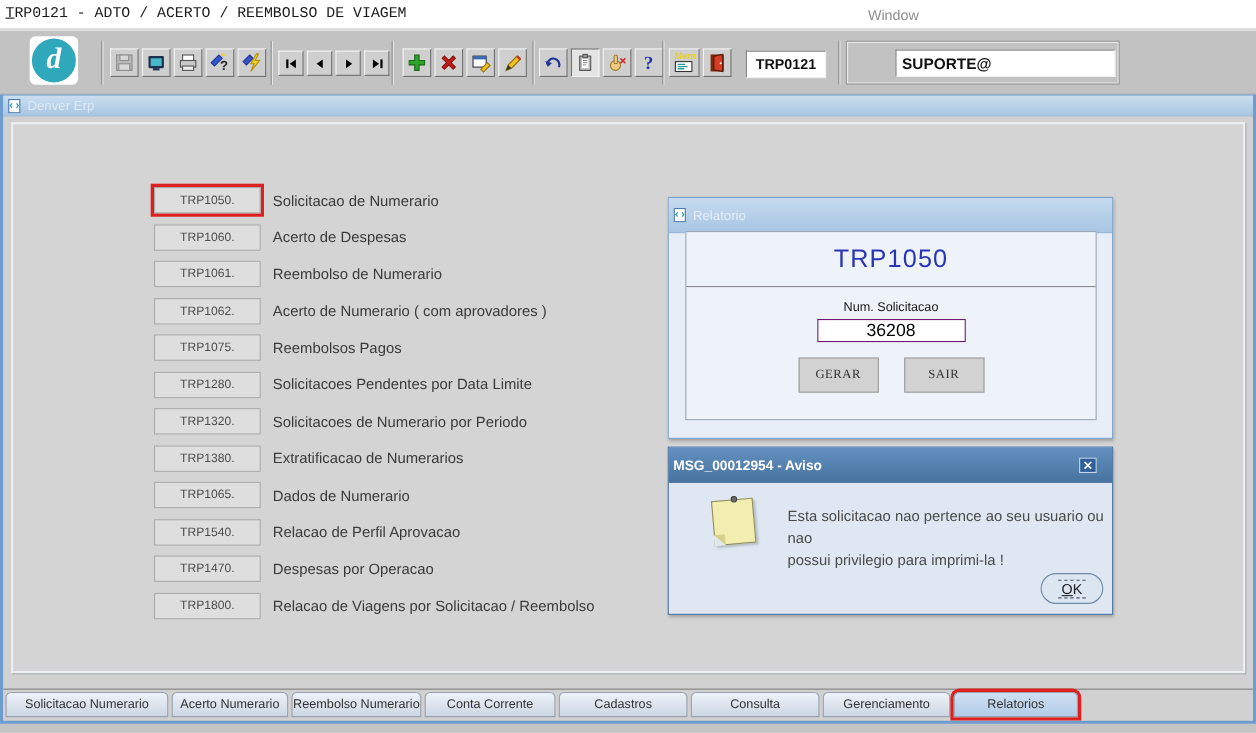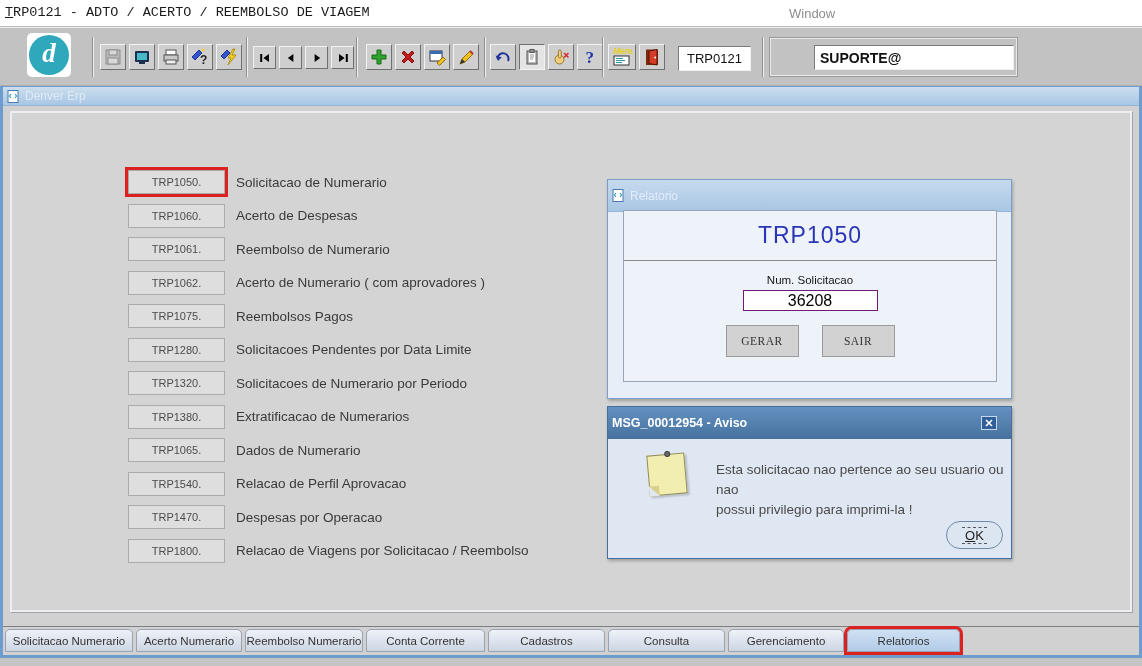--- a/index.html
+++ b/index.html
@@ -15,33 +15,33 @@
   
   .toolbar{position:absolute;top:27px;left:0;width:1142px;height:59px;background:#c2c2c2;border-top:1px solid #ededed;border-bottom:1px solid #aeaeae}
   .logo{position:absolute;left:27px;top:5px;width:44px;height:44px;background:#fff;border-radius:5px;display:flex;align-items:center;justify-content:center}
   .logo-circle{width:40px;height:40px;border-radius:50%;background:#2fa8bc;color:#fff;font-weight:bold;font-size:27px;display:flex;align-items:center;justify-content:center;font-family:"Liberation Serif",serif;font-style:italic;padding-bottom:3px}
   .sep{position:absolute;top:9px;height:40px;width:0;border-left:1px solid #8f8f8f;border-right:1px solid #efefef}
   .g{position:absolute;display:flex;gap:3px}
   .tb-btn{width:26px;height:26px;background:#cfcfcf;border:1px solid;border-color:#f2f2f2 #707070 #707070 #f2f2f2;display:flex;align-items:center;justify-content:center;cursor:pointer;padding:0}
   .tb-btn.small{width:23px;height:23px}
   .tb-btn.pressed{border-color:#707070 #f2f2f2 #f2f2f2 #707070;background:#e4e4e4}
   .tb-btn svg{display:block}
-  .code-field{position:absolute;left:678px;top:18px;width:73px;height:25px;border:1px solid;border-color:#7a7a7a #f0f0f0 #f0f0f0 #7a7a7a;background:#fff;text-align:center;font-weight:normal;font-size:13px;font-family:"Liberation Sans",sans-serif;color:#111}
+  .code-field{position:absolute;left:678px;top:18px;width:73px;height:25px;border:1px solid;border-color:#7a7a7a #f0f0f0 #f0f0f0 #7a7a7a;background:#fff;text-align:center;font-weight:bold;font-size:13px;font-family:"Liberation Sans",sans-serif;color:#111}
   .user-box{position:absolute;left:769px;top:9px;width:249px;height:40px;border:1px solid #9a9a9a;box-shadow:inset 0 0 0 1px #e9e9e9}
   .user-field{position:absolute;left:44px;top:7px;width:200px;height:25px;background:#fff;border:1px solid;border-color:#7a7a7a #f0f0f0 #f0f0f0 #7a7a7a;font-weight:bold;font-size:14px;padding-left:5px;font-family:"Liberation Sans",sans-serif;color:#111}
 
   
   .mdi{position:absolute;top:86px;left:0;width:1142px;height:572px;border:3px solid #6e9ccf;border-top:1px solid #6e9ccf;background:#d1d1d1}
   .mdi-title{height:19px;background:linear-gradient(#cbdeee,#a8c6e4);display:flex;align-items:center;gap:5px;padding-left:4px;border-bottom:1px solid #93b5da}
   .mdi-title-text{color:#dde9f6;font-size:12px}
   .mdi-content{position:relative;width:100%;height:549px;background:#d1d1d1}
   .panel{position:absolute;left:7px;top:5px;width:1122px;height:501px;background:#d4d4d4;border:2px solid #ebeef2;box-shadow:1px 1px 0 #a4a4a4}
 
   
-  .report-list{position:absolute;left:125px;top:64px}
+  .report-list{position:absolute;left:137px;top:64px}
   .r-row{height:24px;margin-bottom:9.5px;display:flex;align-items:center}
   .code-btn{width:97px;height:24px;background:#dedede;border:1px solid #ababab;font-size:11px;color:#4c4c4c;font-family:"Liberation Sans",sans-serif;cursor:pointer}
   .code-btn.hl{box-shadow:0 0 0 3px #dd2020}
   .r-label{margin-left:11px;font-size:13.5px;color:#3a3a3a;white-space:pre}
 
   
   .dlg{position:absolute;box-shadow:1px 2px 3px rgba(0,0,0,.25)}
   .dlg-title{height:32px;display:flex;align-items:center;gap:5px;padding:0 4px;font-size:12px}
   .relatorio{left:604px;top:73px;width:405px;height:220px;background:#e8eef7;border:1px solid #7ba0c8}
   .relatorio .dlg-title{background:linear-gradient(#c6daee,#a8c6e4);color:#e3edf8;border-bottom:1px solid #93b5da}
@@ -61,21 +61,21 @@
   .note .fold{position:absolute;left:-1px;bottom:-1px;width:0;height:0;border-left:10px solid #dfe8f2;border-top:10px solid #d8d08a}
   .msg-text{position:absolute;left:108px;top:53px;width:310px;font-size:13.5px;color:#4a4a4a;line-height:20px}
   .msg-line{display:block}
   .ok-btn{position:absolute;left:338px;top:114px;width:57px;height:28px;border:1.5px solid #7088a8;border-radius:14px;background:#dce6f1;display:flex;align-items:center;justify-content:center;cursor:pointer}
   .ok-label{display:inline-block;font-size:13px;color:#222;border-top:1px dashed #556;border-bottom:1px dashed #556;padding:0 3px;font-family:"Liberation Sans",sans-serif}
   .ok-label::first-letter{text-decoration:underline}
 
   
   .tabstrip{position:absolute;left:0;right:0;bottom:2px;height:27px;border-top:1px solid #7e7e7e;padding:2px 0 0 2px;display:flex;background:#d1d1d1}
   .tab{height:23px;margin-right:3px;border:1px solid #98a2b2;border-radius:5px 5px 0 0;background:linear-gradient(#eef2f8,#ccd6e3);color:#333;font-size:11.5px;display:flex;align-items:center;justify-content:center;cursor:pointer}
-  .tab:nth-child(1){width:128px}.tab:nth-child(2){width:106px}.tab:nth-child(3){width:118px}
+  .tab:nth-child(1){width:148px}.tab:nth-child(2){width:106px}.tab:nth-child(3){width:118px}
   .tab:nth-child(4){width:119px}.tab:nth-child(5){width:117px}.tab:nth-child(6){width:117px}
   .tab:nth-child(7){width:116px}.tab:nth-child(8){width:113px}
   .tab.active{background:linear-gradient(#cfe0f2,#b2cce8)}
   .tab.hl{box-shadow:0 0 0 3px #dd2020;z-index:2}
 </style>
 </head>
 <body>
 
 <div class="menubar">
   <span class="menu-title">TRP0121 - ADTO / ACERTO / REEMBOLSO DE VIAGEM</span>

